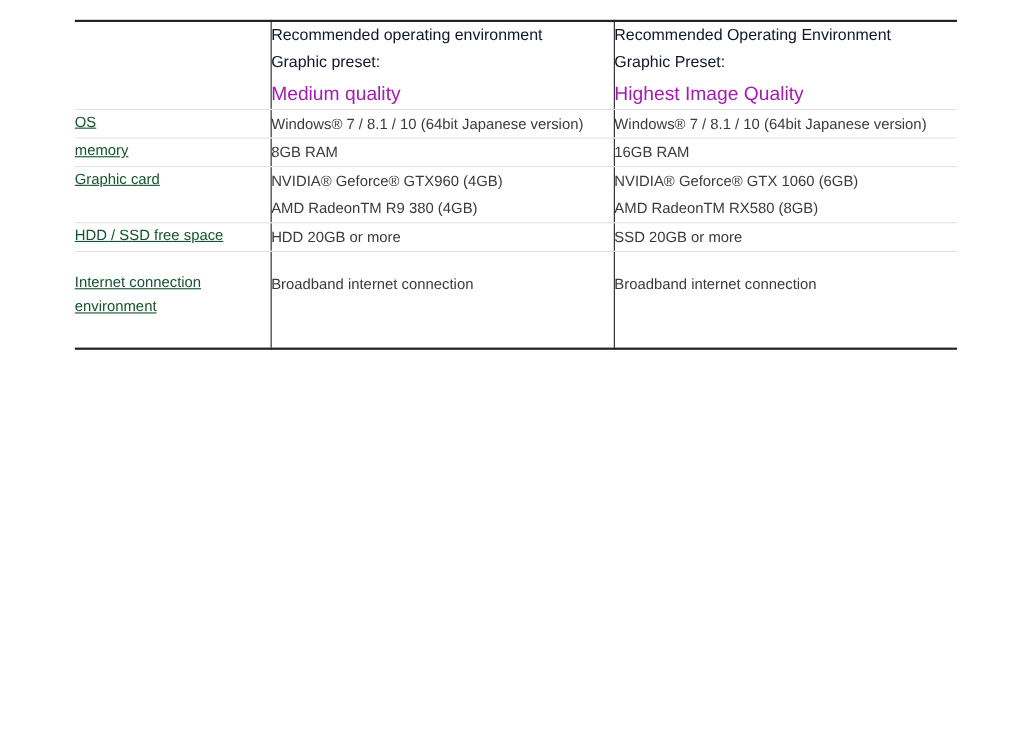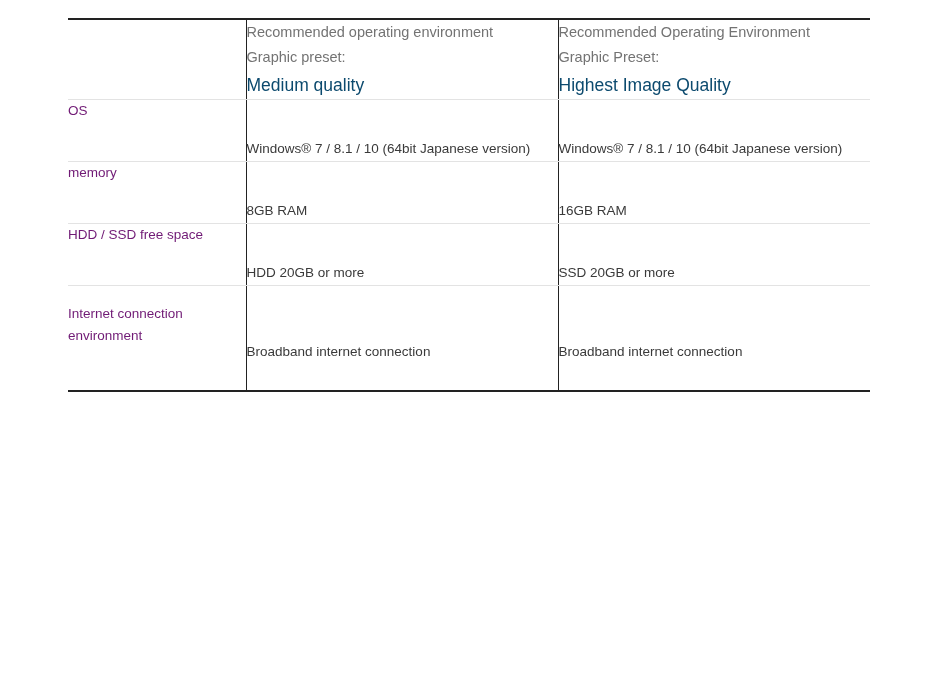--- a/index.html
+++ b/index.html
@@ -64,47 +64,47 @@
   
   .hdr-cell {
     padding: 22px 0 26px 14px;
   }
   .hdr-blank {
     padding: 22px 0 26px 0;
   }
   .hdr-line {
     font-size: 14.5px;
     line-height: 25px;
-    color: #737373;
+    color: #0f172a;
     white-space: nowrap;
   }
   .hdr-preset {
     font-size: 17.5px;
     line-height: 28px;
-    color: #0c4a6e;
+    color: #a21caf;
     white-space: nowrap;
     margin-top: 1px;
   }
 
   
   .lbl-cell {
     padding: 17px 10px 17px 0;
     font-size: 13.5px;
     line-height: 22px;
-    color: #701a75;
+    color: #14532d;
+    text-decoration: underline;
   }
   .val-cell {
     padding: 17px 12px 17px 14px;
     font-size: 13.5px;
     line-height: 25px;
     color: #3a3a3a;
   }
   .val-line {
     display: block;
-    margin-top: 36px;
   }
   .lbl-line {
     display: block;
   }
 
   .row-tall .lbl-cell,
   .row-tall .val-cell {
     padding-top: 17px;
     padding-bottom: 26px;
   }
@@ -157,20 +157,33 @@
             <span class="lbl-line">memory</span>
           </td>
           <td class="val-cell cell-mid">
             <span class="val-line">8GB RAM</span>
           </td>
           <td class="val-cell cell-right">
             <span class="val-line">16GB RAM</span>
           </td>
         </tr>
 
+        <tr>
+          <td class="lbl-cell">
+            <span class="lbl-line">Graphic card</span>
+          </td>
+          <td class="val-cell cell-mid">
+            <span class="val-line">NVIDIA® Geforce® GTX960 (4GB)</span>
+            <span class="val-line">AMD RadeonTM R9 380 (4GB)</span>
+          </td>
+          <td class="val-cell cell-right">
+            <span class="val-line">NVIDIA® Geforce® GTX 1060 (6GB)</span>
+            <span class="val-line">AMD RadeonTM RX580 (8GB)</span>
+          </td>
+        </tr>
 
         <tr>
           <td class="lbl-cell">
             <span class="lbl-line">HDD / SSD free space</span>
           </td>
           <td class="val-cell cell-mid">
             <span class="val-line">HDD 20GB or more</span>
           </td>
           <td class="val-cell cell-right">
             <span class="val-line">SSD 20GB or more</span>

